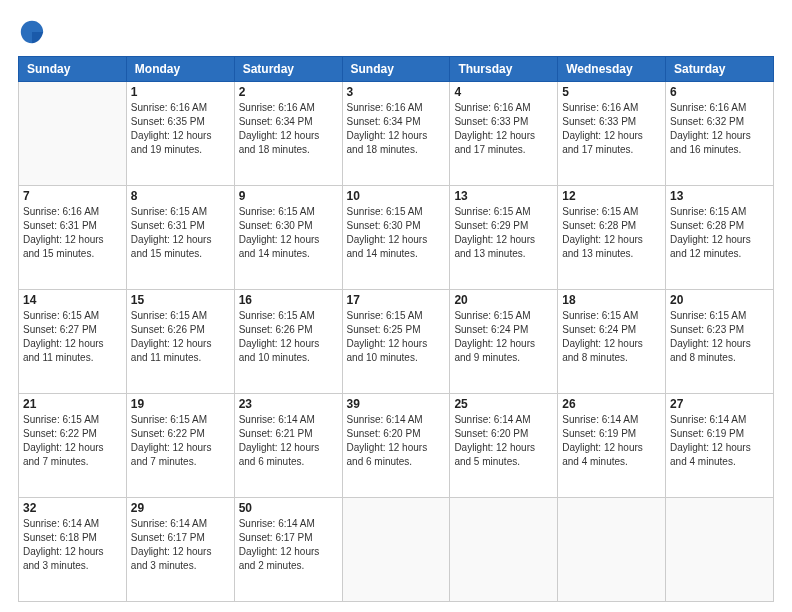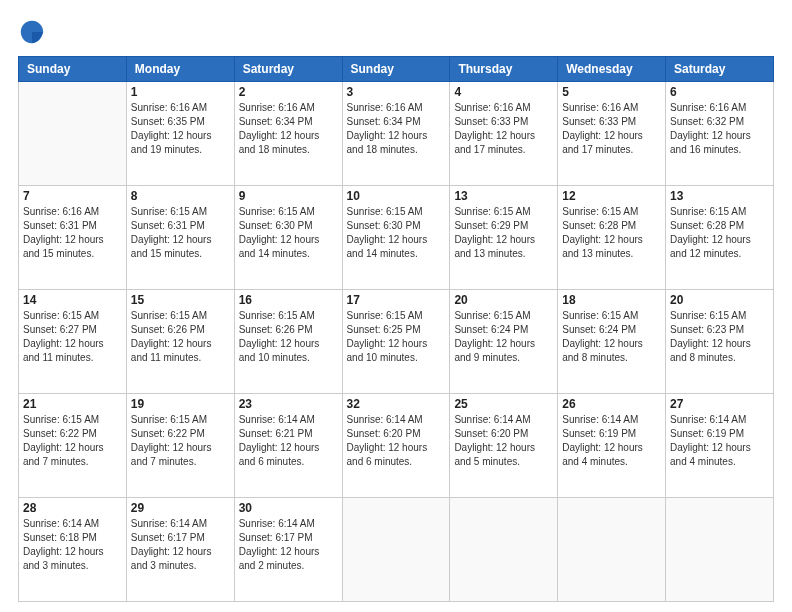--- a/index.html
+++ b/index.html
@@ -288,65 +288,65 @@
 and 7 minutes.</div>
           </td>
           <td>
             <span class="day-num">23</span>
             <div class="day-info" style="white-space: pre-line;">Sunrise: 6:14 AM
 Sunset: 6:21 PM
 Daylight: 12 hours
 and 6 minutes.</div>
           </td>
           <td>
+            <span class="day-num">39</span>
+            <div class="day-info" style="white-space: pre-line;">Sunrise: 6:14 AM
+Sunset: 6:20 PM
+Daylight: 12 hours
+and 6 minutes.</div>
+          </td>
+          <td>
+            <span class="day-num">25</span>
+            <div class="day-info" style="white-space: pre-line;">Sunrise: 6:14 AM
+Sunset: 6:20 PM
+Daylight: 12 hours
+and 5 minutes.</div>
+          </td>
+          <td>
+            <span class="day-num">26</span>
+            <div class="day-info" style="white-space: pre-line;">Sunrise: 6:14 AM
+Sunset: 6:19 PM
+Daylight: 12 hours
+and 4 minutes.</div>
+          </td>
+          <td>
+            <span class="day-num">27</span>
+            <div class="day-info" style="white-space: pre-line;">Sunrise: 6:14 AM
+Sunset: 6:19 PM
+Daylight: 12 hours
+and 4 minutes.</div>
+          </td>
+        </tr>
+        <tr>
+          <td>
             <span class="day-num">32</span>
             <div class="day-info" style="white-space: pre-line;">Sunrise: 6:14 AM
-Sunset: 6:20 PM
-Daylight: 12 hours
-and 6 minutes.</div>
-          </td>
-          <td>
-            <span class="day-num">25</span>
-            <div class="day-info" style="white-space: pre-line;">Sunrise: 6:14 AM
-Sunset: 6:20 PM
-Daylight: 12 hours
-and 5 minutes.</div>
-          </td>
-          <td>
-            <span class="day-num">26</span>
-            <div class="day-info" style="white-space: pre-line;">Sunrise: 6:14 AM
-Sunset: 6:19 PM
-Daylight: 12 hours
-and 4 minutes.</div>
-          </td>
-          <td>
-            <span class="day-num">27</span>
-            <div class="day-info" style="white-space: pre-line;">Sunrise: 6:14 AM
-Sunset: 6:19 PM
-Daylight: 12 hours
-and 4 minutes.</div>
-          </td>
-        </tr>
-        <tr>
-          <td>
-            <span class="day-num">28</span>
-            <div class="day-info" style="white-space: pre-line;">Sunrise: 6:14 AM
 Sunset: 6:18 PM
 Daylight: 12 hours
 and 3 minutes.</div>
           </td>
           <td>
             <span class="day-num">29</span>
             <div class="day-info" style="white-space: pre-line;">Sunrise: 6:14 AM
 Sunset: 6:17 PM
 Daylight: 12 hours
 and 3 minutes.</div>
           </td>
           <td>
-            <span class="day-num">30</span>
+            <span class="day-num">50</span>
             <div class="day-info" style="white-space: pre-line;">Sunrise: 6:14 AM
 Sunset: 6:17 PM
 Daylight: 12 hours
 and 2 minutes.</div>
           </td>
           <td class="empty"></td>
           <td class="empty"></td>
           <td class="empty"></td>
           <td class="empty"></td>
         </tr>

